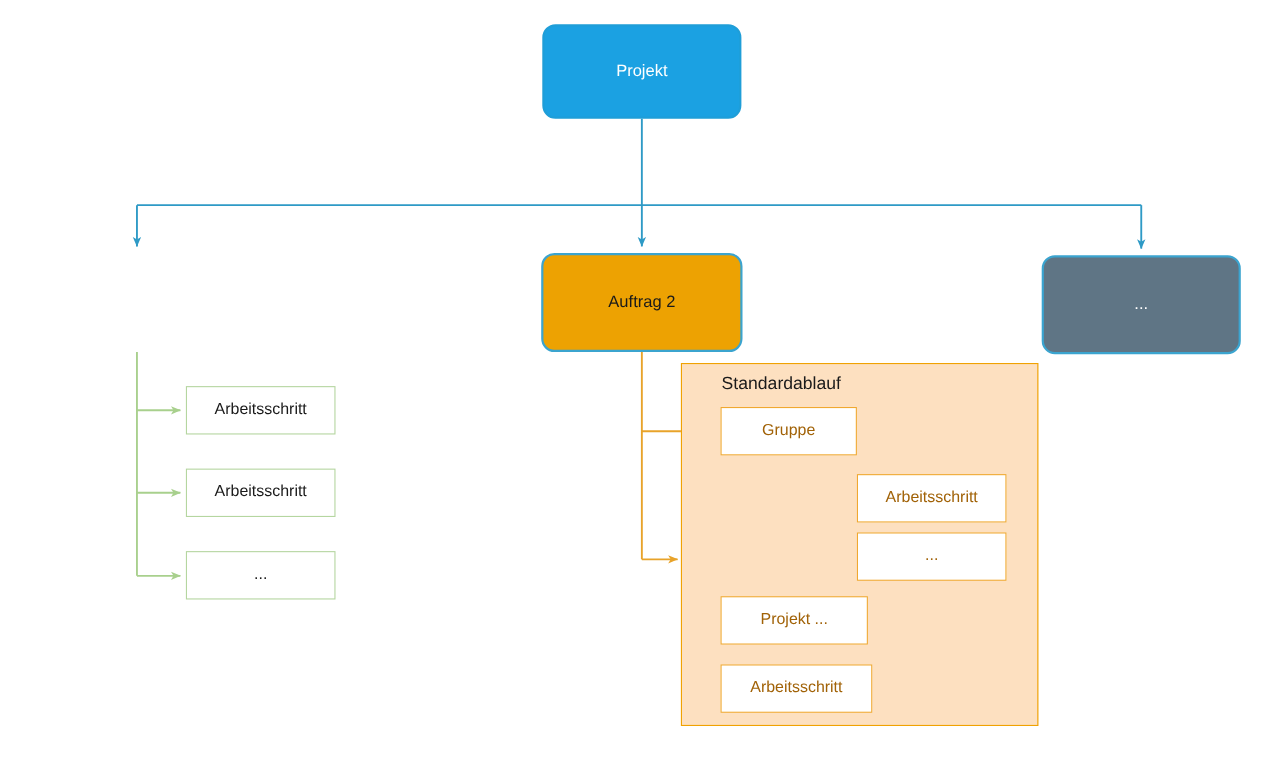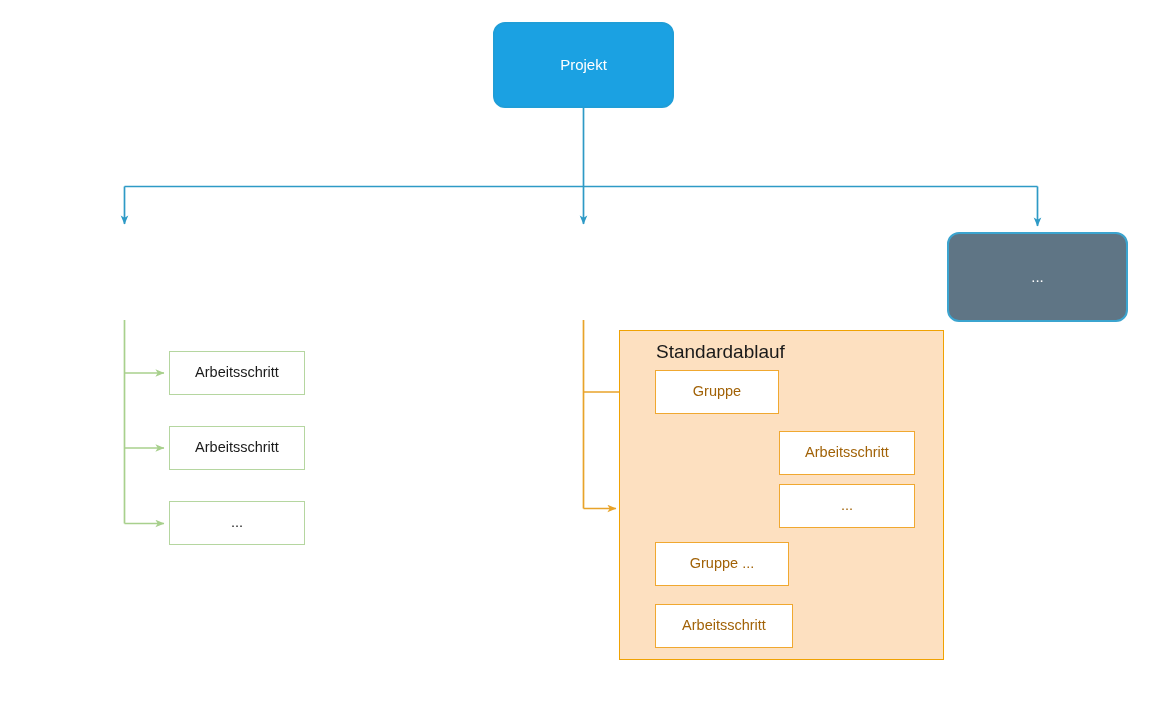--- a/index.html
+++ b/index.html
@@ -82,21 +82,21 @@
 
   
   .panel {
     position: absolute;
     box-sizing: border-box;
     background: #fde0c0;
     border: 1.8px solid #f0a202;
   }
   .panel-title {
     position: absolute;
-    font-size: 19px;
+    font-size: 16px;
     color: #1a1a1a;
     white-space: nowrap;
     text-align: right;
   }
 </style>
 </head>
 <body>
 
 <div id="canvas">
 
@@ -163,20 +163,23 @@
 
       <path d="M724.5,506.5 L774,506.5" marker-end="url(#arrow-orange)"></path>
     </g>
   </svg>
 
   <div class="node node-top node-projekt" style="left:493px; top:22px; width:181px; height:86px;">
     <span>Projekt</span>
   </div>
 
 
+  <div class="node node-top node-auftrag2" style="left:492px; top:230px; width:183px; height:90px;">
+    <span>Auftrag 2</span>
+  </div>
 
   <div class="node node-top node-more" style="left:947px; top:232px; width:181px; height:90px;">
     <span>...</span>
   </div>
 
   <div class="node node-step" style="left:169px; top:351px; width:136px; height:44px;">
     <span>Arbeitsschritt</span>
   </div>
 
   <div class="node node-step" style="left:169px; top:426px; width:136px; height:44px;">
@@ -197,20 +200,20 @@
 
   <div class="node node-step-orange" style="left:779px; top:431px; width:136px; height:44px;">
     <span>Arbeitsschritt</span>
   </div>
 
   <div class="node node-step-orange" style="left:779px; top:484px; width:136px; height:44px;">
     <span>...</span>
   </div>
 
   <div class="node node-step-orange" style="left:655px; top:542px; width:134px; height:44px;">
-    <span>Gruppe ...</span>
+    <span>Projekt ...</span>
   </div>
 
   <div class="node node-step-orange" style="left:655px; top:604px; width:138px; height:44px;">
     <span>Arbeitsschritt</span>
   </div>
 
 </div>
 
 </body></html>

